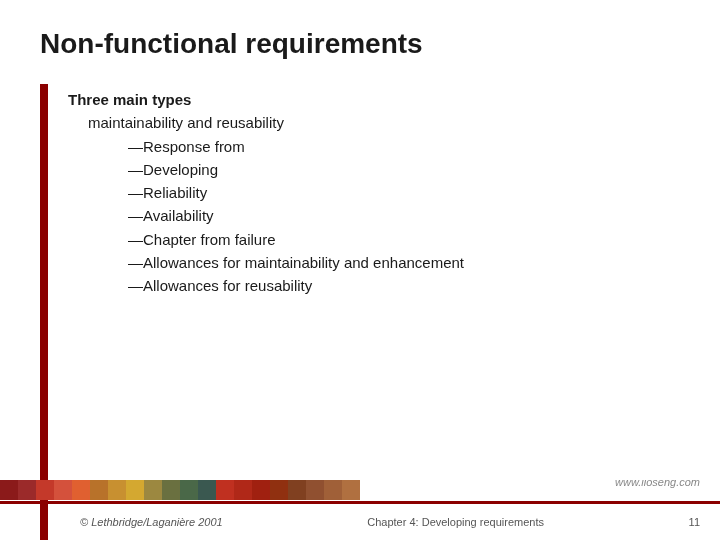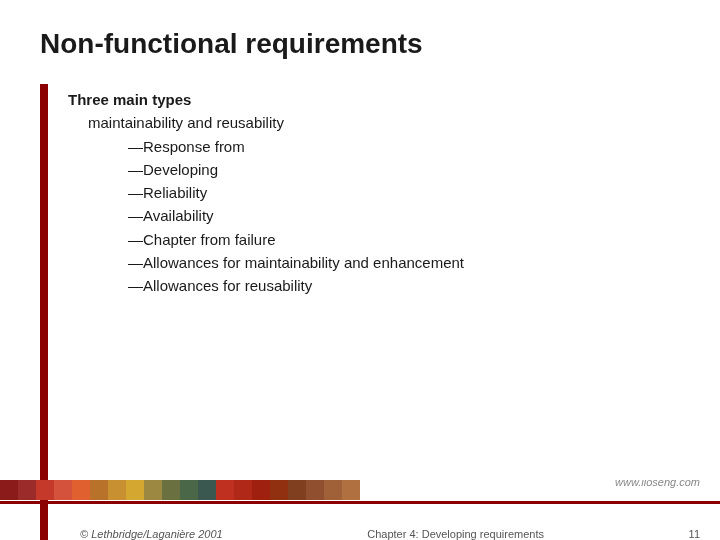--- a/index.html
+++ b/index.html
@@ -90,21 +90,21 @@
     .footer-bar {
       background: #8B0000;
       height: 3px;
       width: 100%;
       position: absolute;
       bottom: 36px;
     }
 
     .footer {
       position: absolute;
-      bottom: 0;
+      bottom: 12px;
       left: 0;
       width: 100%;
       display: flex;
       justify-content: space-between;
       align-items: flex-end;
       padding: 0 20px 0 80px;
       font-size: 11px;
       color: #555;
     }
 

